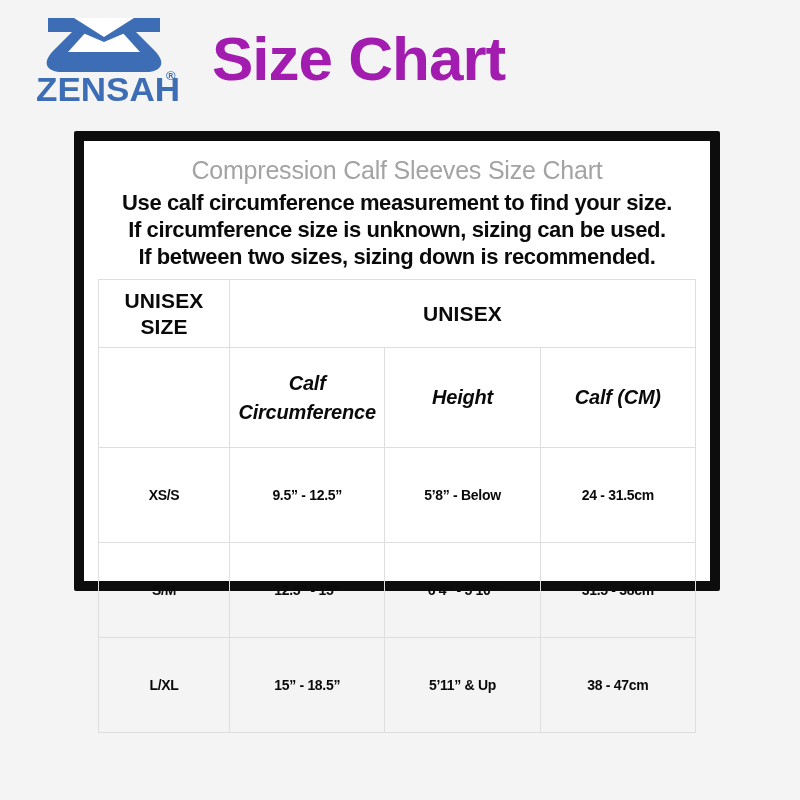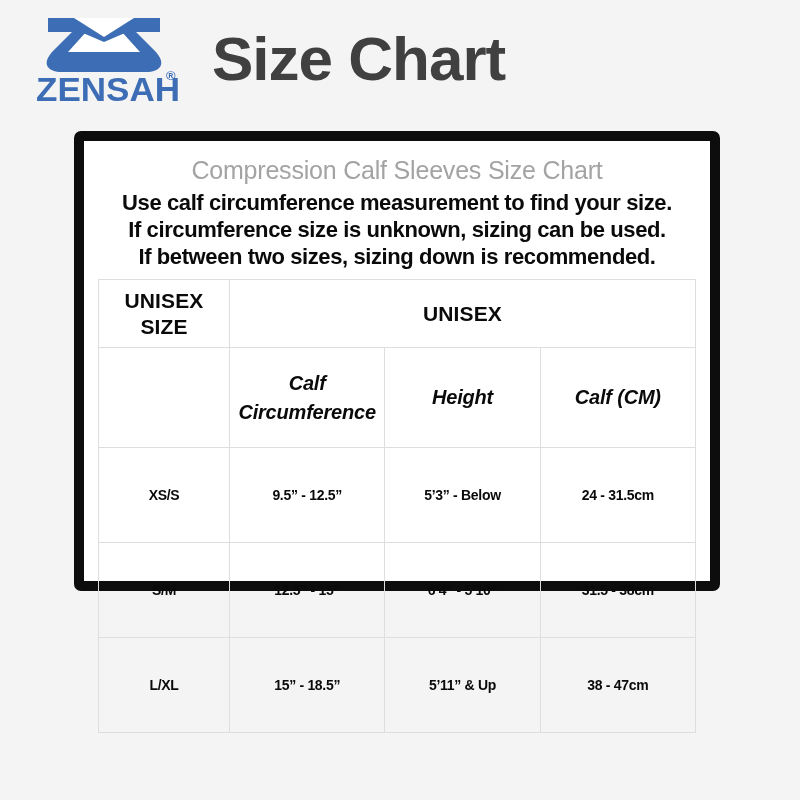--- a/index.html
+++ b/index.html
@@ -60,35 +60,35 @@
     color: #3c6db5;
     font-weight: bold;
   }
 
   #page-title {
     position: absolute;
     left: 212px;
     top: 18px;
     font-size: 62px;
     font-weight: bold;
-    color: #404040;
+    color: #a21caf;
     letter-spacing: -1px;
     line-height: 82px;
     white-space: nowrap;
   }
 
   
   #chart-frame {
     position: absolute;
     left: 74px;
     top: 131px;
     width: 646px;
     height: 460px;
     background: #0d0d0d;
-    border-radius: 7px;
+    border-radius: 2px;
     box-sizing: border-box;
     padding: 10px;
   }
   #chart-inner {
     width: 100%;
     height: 100%;
     background: #ffffff;
     box-sizing: border-box;
     padding: 12px 14px 14px 14px;
     display: flex;
@@ -209,21 +209,21 @@
             <div class="subhdr">Calf</div>
             <div class="subhdr">Circumference</div>
           </td>
           <td class="col-height subhdr">Height</td>
           <td class="col-cm subhdr">Calf (CM)</td>
         </tr>
 
         <tr class="data-row">
           <td class="col-size cell-val">XS/S</td>
           <td class="col-calf cell-val">9.5” - 12.5”</td>
-          <td class="col-height cell-val">5’3” - Below</td>
+          <td class="col-height cell-val">5’8” - Below</td>
           <td class="col-cm cell-val">24 - 31.5cm</td>
         </tr>
 
         <tr class="data-row">
           <td class="col-size cell-val">S/M</td>
           <td class="col-calf cell-val">12.5” - 15”</td>
           <td class="col-height cell-val">6’4” - 5’10”</td>
           <td class="col-cm cell-val">31.5 - 38cm</td>
         </tr>
 

